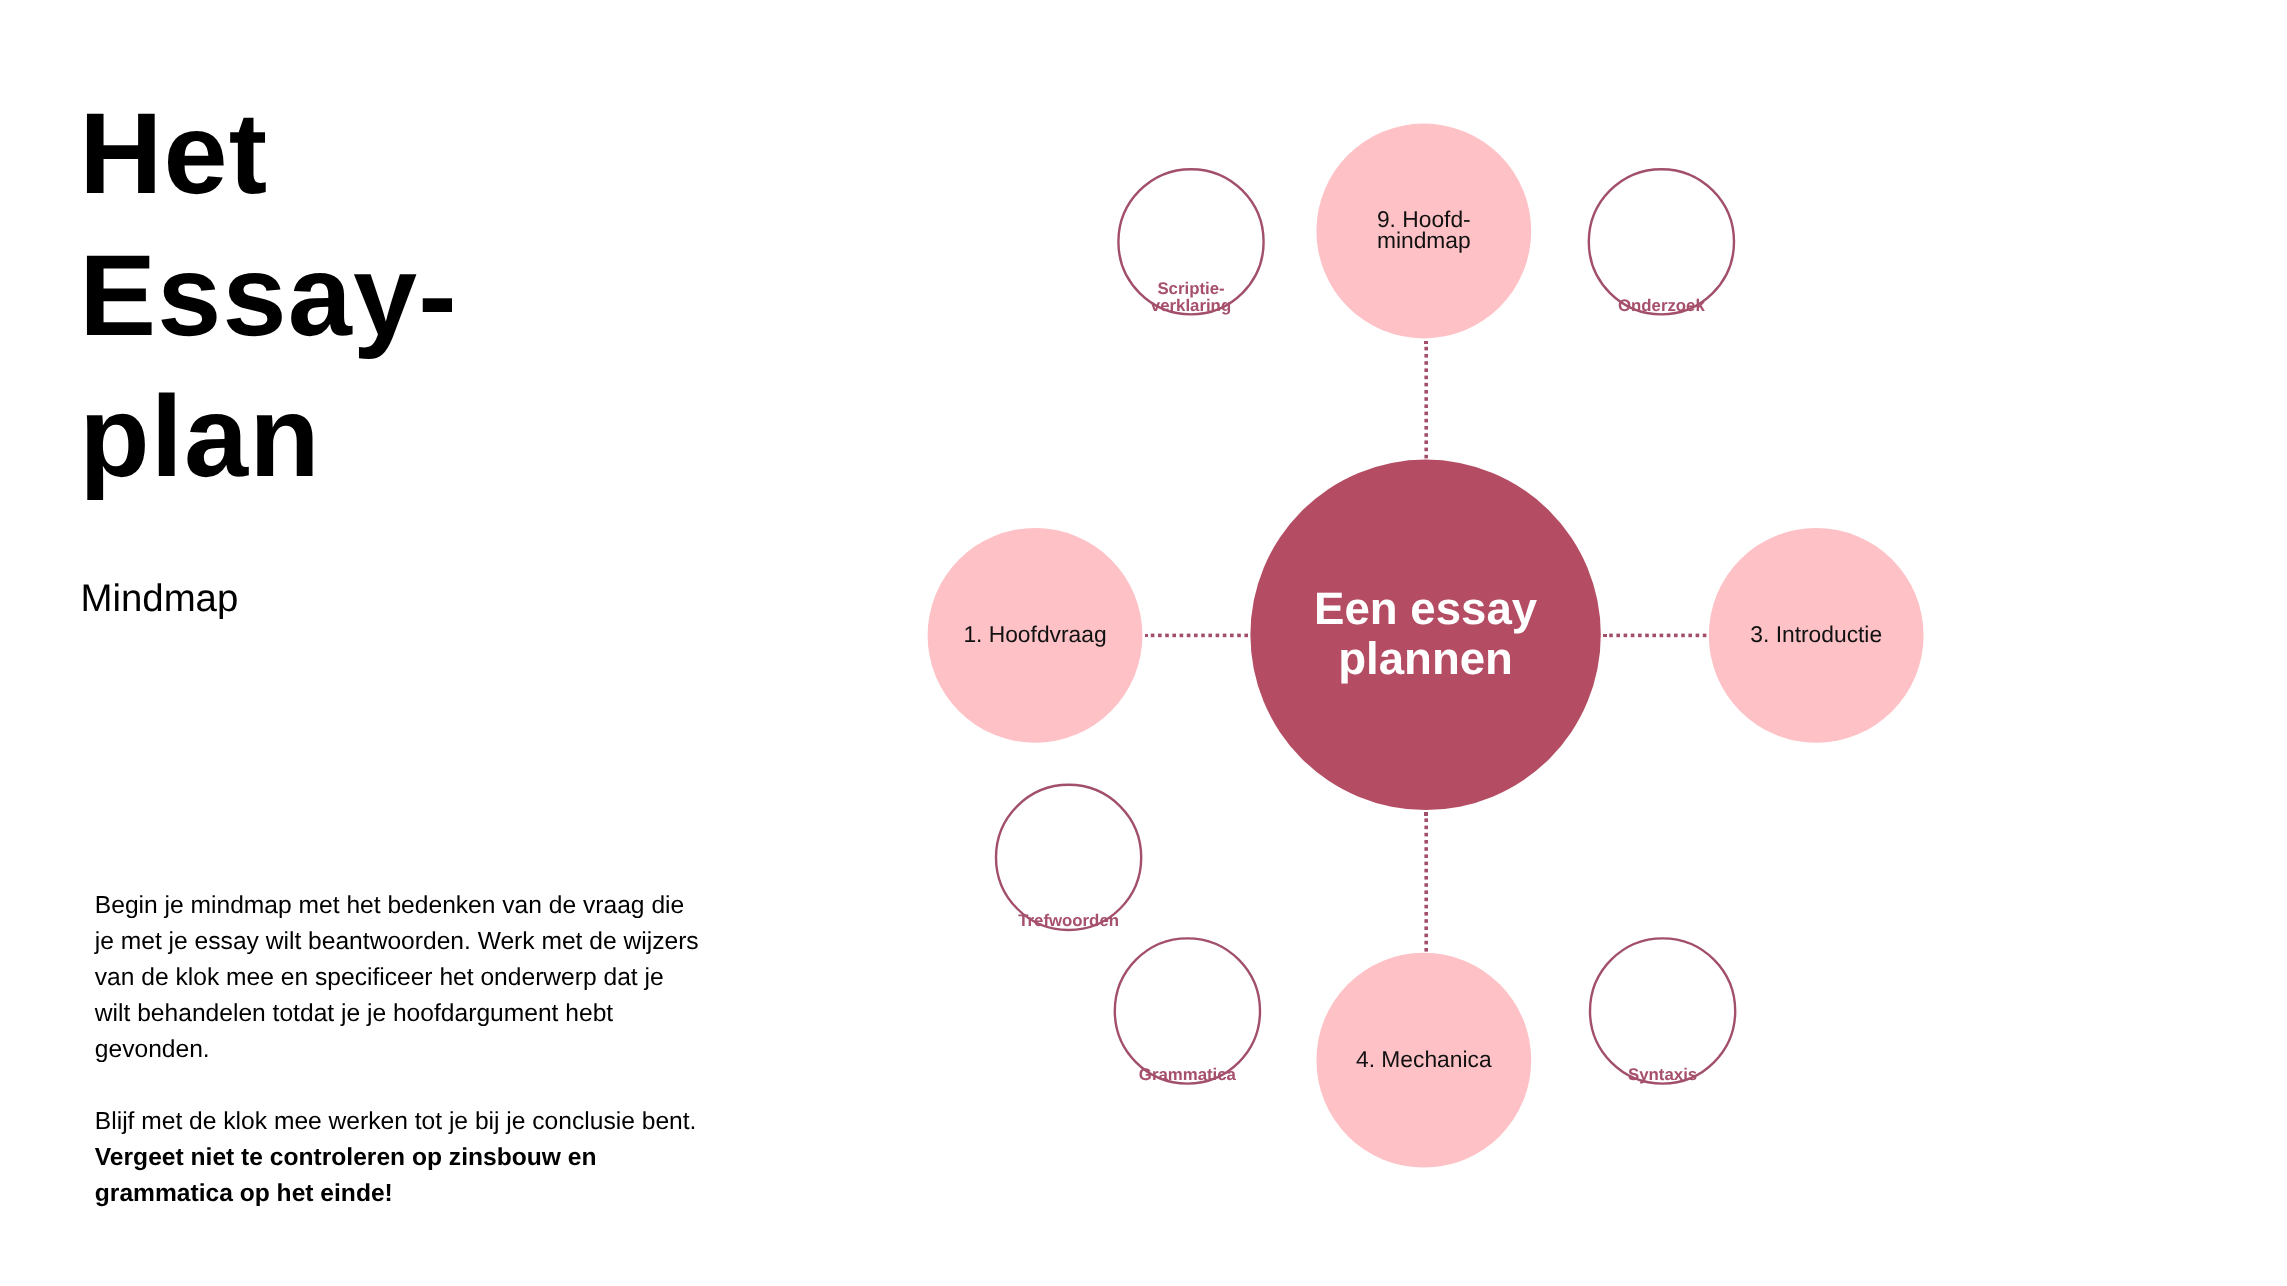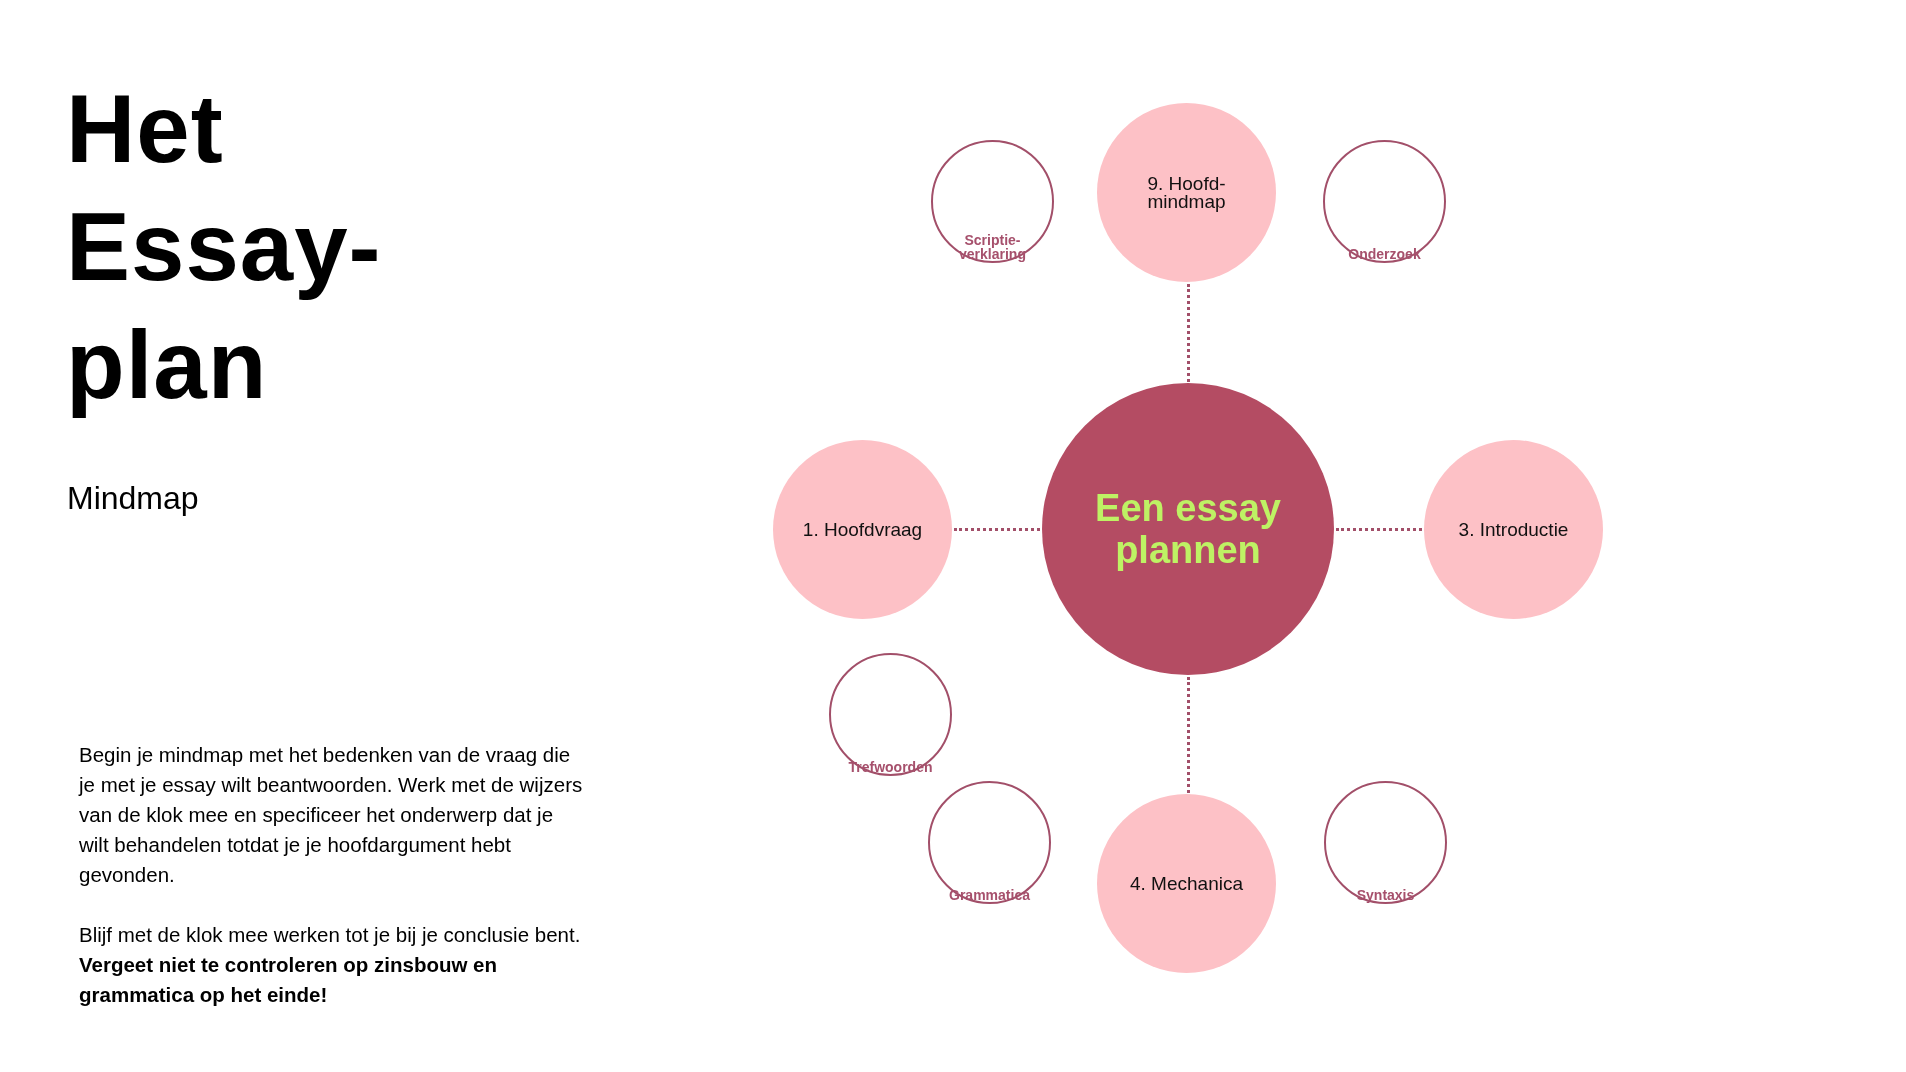--- a/index.html
+++ b/index.html
@@ -12,21 +12,21 @@
               font-size: 32px; font-weight: 400; line-height: 40px; }
   .desc { position: absolute; left: 67px; top: 740px; width: 520px;
           font-size: 20.5px; line-height: 30px; margin: 0; }
   .desc p { margin: 0 0 30px 12px; }
   .desc b { font-weight: 700; }
 
   .map { position: absolute; left: 0; top: 0; width: 1906px; height: 1072px; }
   .node { position: absolute; border-radius: 50%; box-sizing: border-box;
           display: flex; align-items: center; justify-content: center; text-align: center; }
   .node .lbl { display: block; }
-  .center-node { background: #b44c63; color: #bef264; font-weight: 700;
+  .center-node { background: #b44c63; color: #ffffff; font-weight: 700;
                  font-size: 38px; line-height: 42px; }
   .main-node { background: #fdc1c6; color: #111; font-size: 19px; line-height: 18px; }
   .sub-node { background: #ffffff; border: 2px solid #a24f69; color: #a6506c;
               font-size: 14px; font-weight: 700; line-height: 14px; align-items: flex-end; }
   .hline { position: absolute; height: 0; border-top: 3px dotted #a24f69; }
   .vline { position: absolute; width: 0; border-left: 3px dotted #a24f69; }
 </style>
 </head>
 <body>
 

